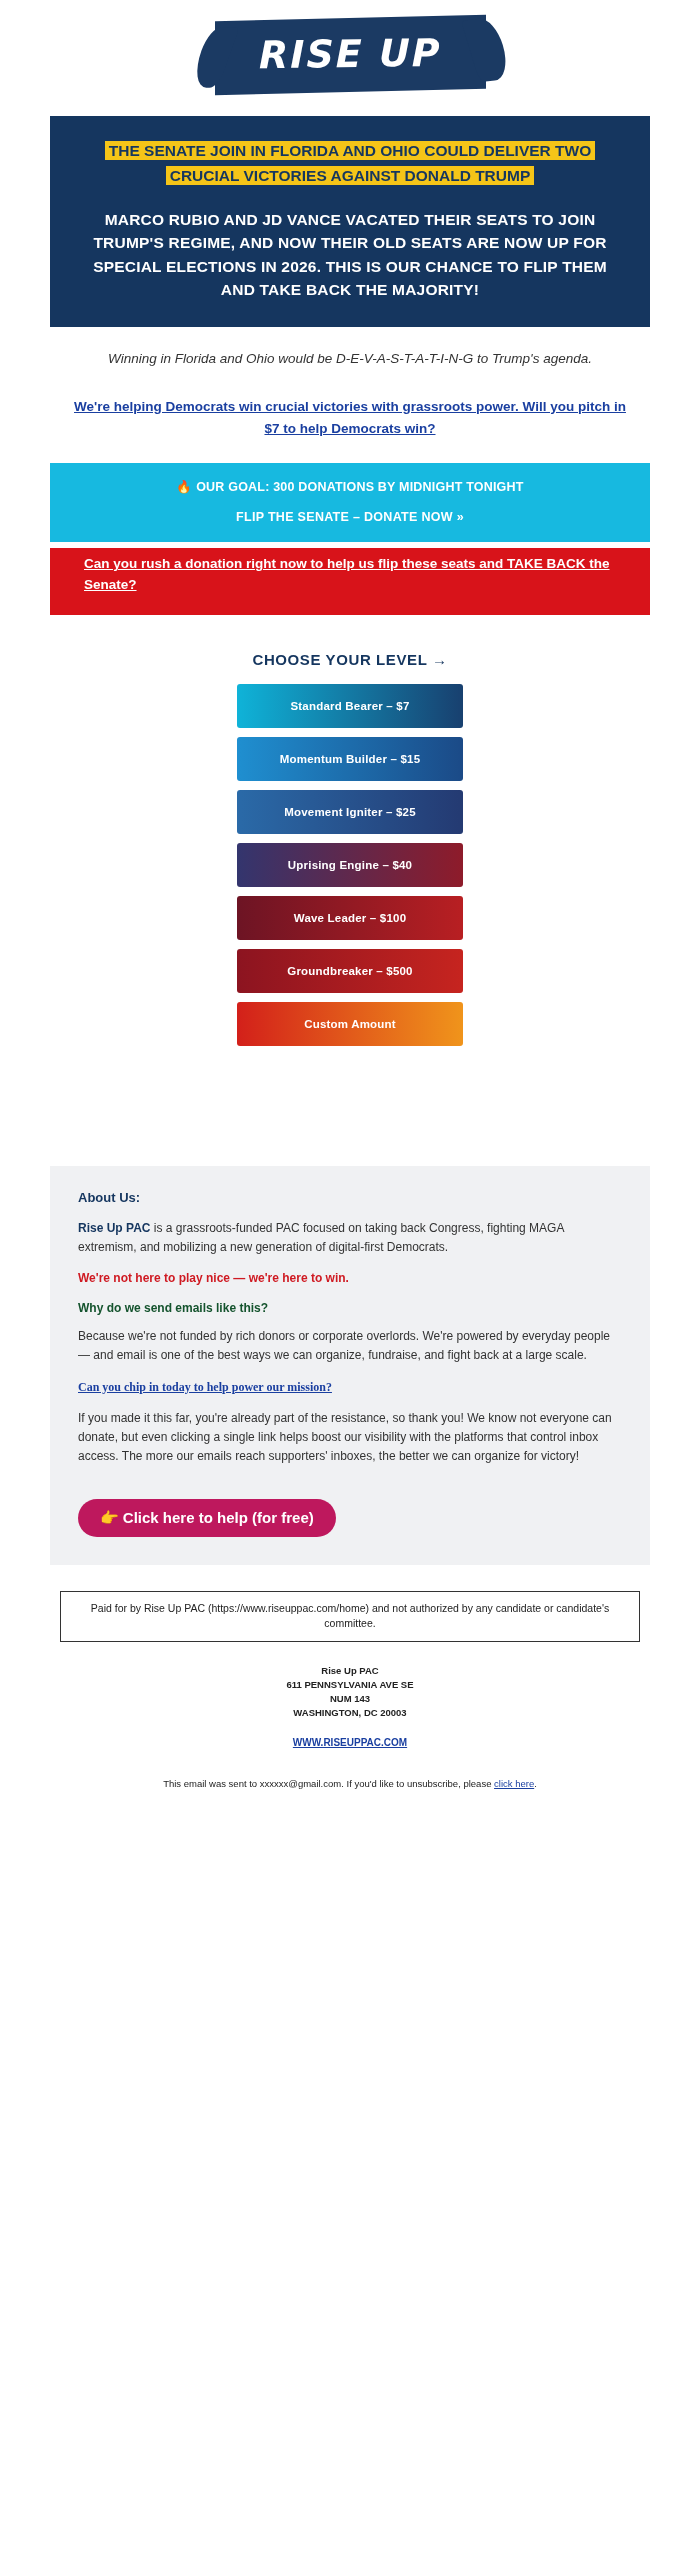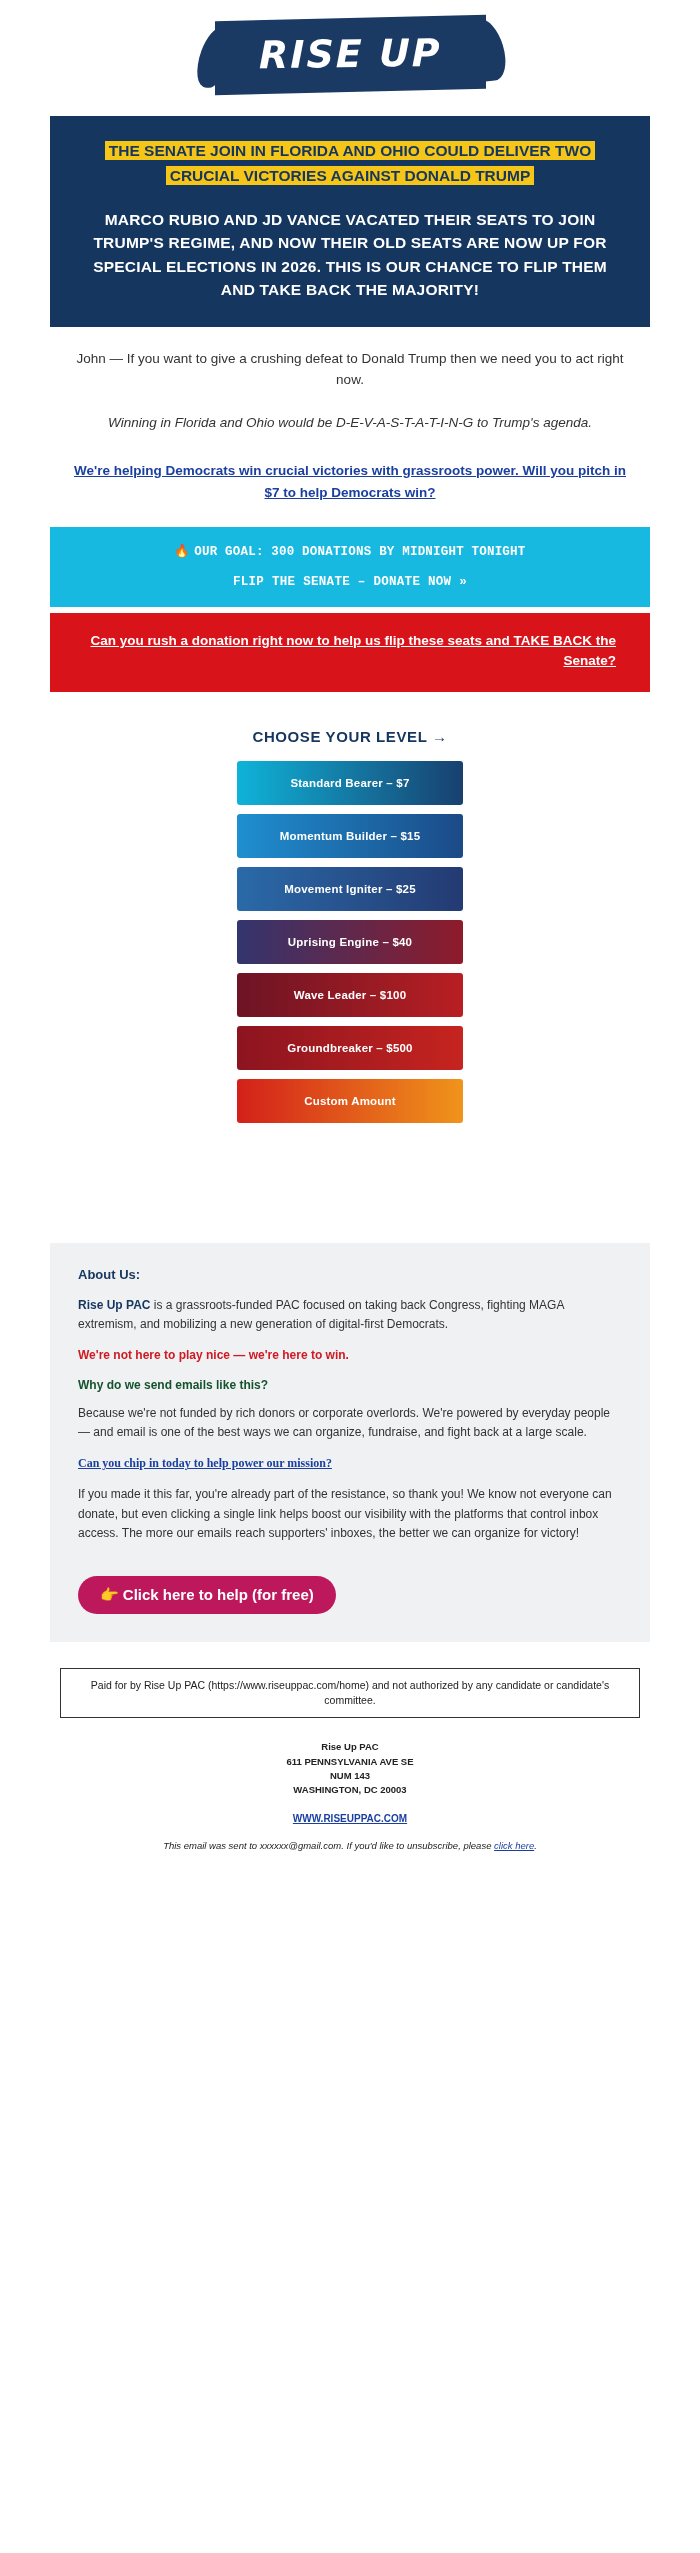--- a/index.html
+++ b/index.html
@@ -123,21 +123,20 @@
     text-decoration: underline;
     cursor: pointer;
   }
 
   
   .goal-band {
     background: #17b9e0;
     margin: 24px 50px 0 50px;
     padding: 16px 20px 18px 20px;
     text-align: center;
-    font-family: Liberation Mono, monospace;
   }
   .goal-line {
     color: #ffffff;
     font-weight: bold;
     font-size: 12.5px;
     letter-spacing: 0.2px;
   }
   .goal-fire {
     margin-right: 4px;
   }
@@ -149,22 +148,22 @@
     margin-top: 16px;
     letter-spacing: 0.3px;
     text-decoration: none;
     cursor: pointer;
   }
 
   
   .red-band {
     background: #d8131a;
     margin: 6px 50px 0 50px;
-    padding: 18px 34px 20px 34px;
-    text-align: right;
+    padding: 6px 34px 20px 34px;
+    text-align: left;
   }
   .red-band-text {
     color: #ffffff;
     font-weight: bold;
     font-size: 13.5px;
     line-height: 1.5;
     text-decoration: underline;
     cursor: pointer;
   }
 
@@ -278,24 +277,23 @@
   .footer-site {
     display: inline-block;
     margin-top: 16px;
     font-size: 10px;
     font-weight: bold;
     color: #1a3fa0;
     text-decoration: underline;
     cursor: pointer;
   }
   .footer-unsub {
-    margin-top: 14px;
+    margin-top: 28px;
     font-size: 9.5px;
     color: #222;
-    font-style: italic;
   }
   .footer-unsub a {
     color: #1a3fa0;
     text-decoration: underline;
     cursor: pointer;
   }
 </style>
 </head>
 <body>
 
@@ -308,21 +306,20 @@
   </div>
 
   <div class="hero">
     <div class="hero-highlight-line">
       <span class="hero-highlight">THE SENATE JOIN IN FLORIDA AND OHIO COULD DELIVER TWO CRUCIAL VICTORIES AGAINST DONALD TRUMP</span>
     </div>
     <div class="hero-sub">MARCO RUBIO AND JD VANCE VACATED THEIR SEATS TO JOIN TRUMP'S REGIME, AND NOW THEIR OLD SEATS ARE NOW UP FOR SPECIAL ELECTIONS IN 2026. THIS IS OUR CHANCE TO FLIP THEM AND TAKE BACK THE MAJORITY!</div>
   </div>
 
   <div class="body-block">
-    <p class="copy">John — If you want to give a crushing defeat to Donald Trump then we need you to act right now.</p>
     <p class="copy italic">Winning in Florida and Ohio would be D-E-V-A-S-T-A-T-I-N-G to Trump's agenda.</p>
     <a class="ask-link" href="#">We're helping Democrats win crucial victories with grassroots power. Will you pitch in $7 to help Democrats win?</a>
   </div>
 
   <div class="goal-band">
     <div class="goal-line">
       <span class="goal-fire">🔥</span><span>OUR GOAL: 300 DONATIONS BY MIDNIGHT TONIGHT</span>
     </div>
     <a class="goal-cta" href="#">FLIP THE SENATE – DONATE NOW »</a>
   </div>

